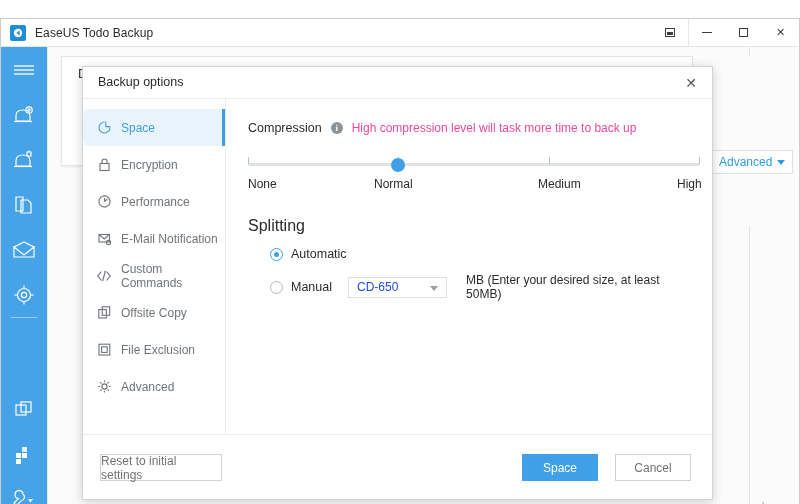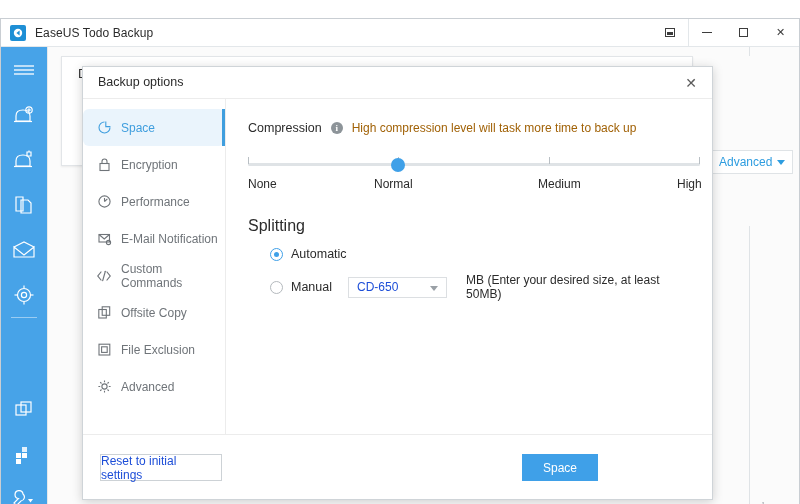--- a/index.html
+++ b/index.html
@@ -167,21 +167,21 @@
 
   
   .sec-row { display: flex; align-items: center; gap: 9px; }
   .sec-label { font-size: 12.5px; color: #2b2b2b; }
   .info-ico {
     width: 12px; height: 12px; border-radius: 50%;
     background: #8d9499; color: #ffffff;
     font-size: 9px; font-weight: bold; line-height: 12px;
     text-align: center; font-family: "Liberation Serif", serif;
   }
-  .hint { font-size: 12px; color: #a16207; }
+  .hint { font-size: 12px; color: #ec4899; }
 
   .slider-wrap { position: relative; margin-top: 18px; height: 46px; }
   .track {
     position: absolute; left: 0; top: 10px;
     width: 452px; height: 3px; background: #dfe3e6; border-radius: 2px;
   }
   .tick {
     position: absolute; top: 4px; width: 1px; height: 7px; background: #b9bfc4;
   }
   .thumb {
@@ -226,21 +226,21 @@
 
   
   .dlg-foot {
     position: absolute; left: 0; bottom: 0;
     width: 629px; height: 65px;
     border-top: 1px solid #ececec; background: #ffffff;
   }
   .btn {
     position: absolute; height: 27px;
     border: 1px solid #cdd2d6; background: #ffffff;
-    font-size: 12px; color: #1d4ed8;
+    font-size: 12px; color: #737373;
     display: flex; align-items: center; justify-content: center;
   }
   .btn-reset { left: 17px; top: 19px; width: 122px; }
   .btn-save { right: 114px; top: 19px; width: 76px;
               background: #3fa0e8; border-color: #3fa0e8; color: #ffffff; }
   .btn-cancel { right: 21px; top: 19px; width: 76px; }
 </style>
 </head>
 <body>
 
@@ -578,16 +578,17 @@
             <span class="unit-hint">MB (Enter your desired size, at least 50MB)</span>
           </div>
         </div>
 
       </div>
     </div>
 
     <div class="dlg-foot">
       <div class="btn btn-reset">Reset to initial settings</div>
       <div class="btn btn-save">Space</div>
+      <div class="btn btn-cancel">Cancel</div>
     </div>
 
   </div>
 </div>
 
 </body></html>

